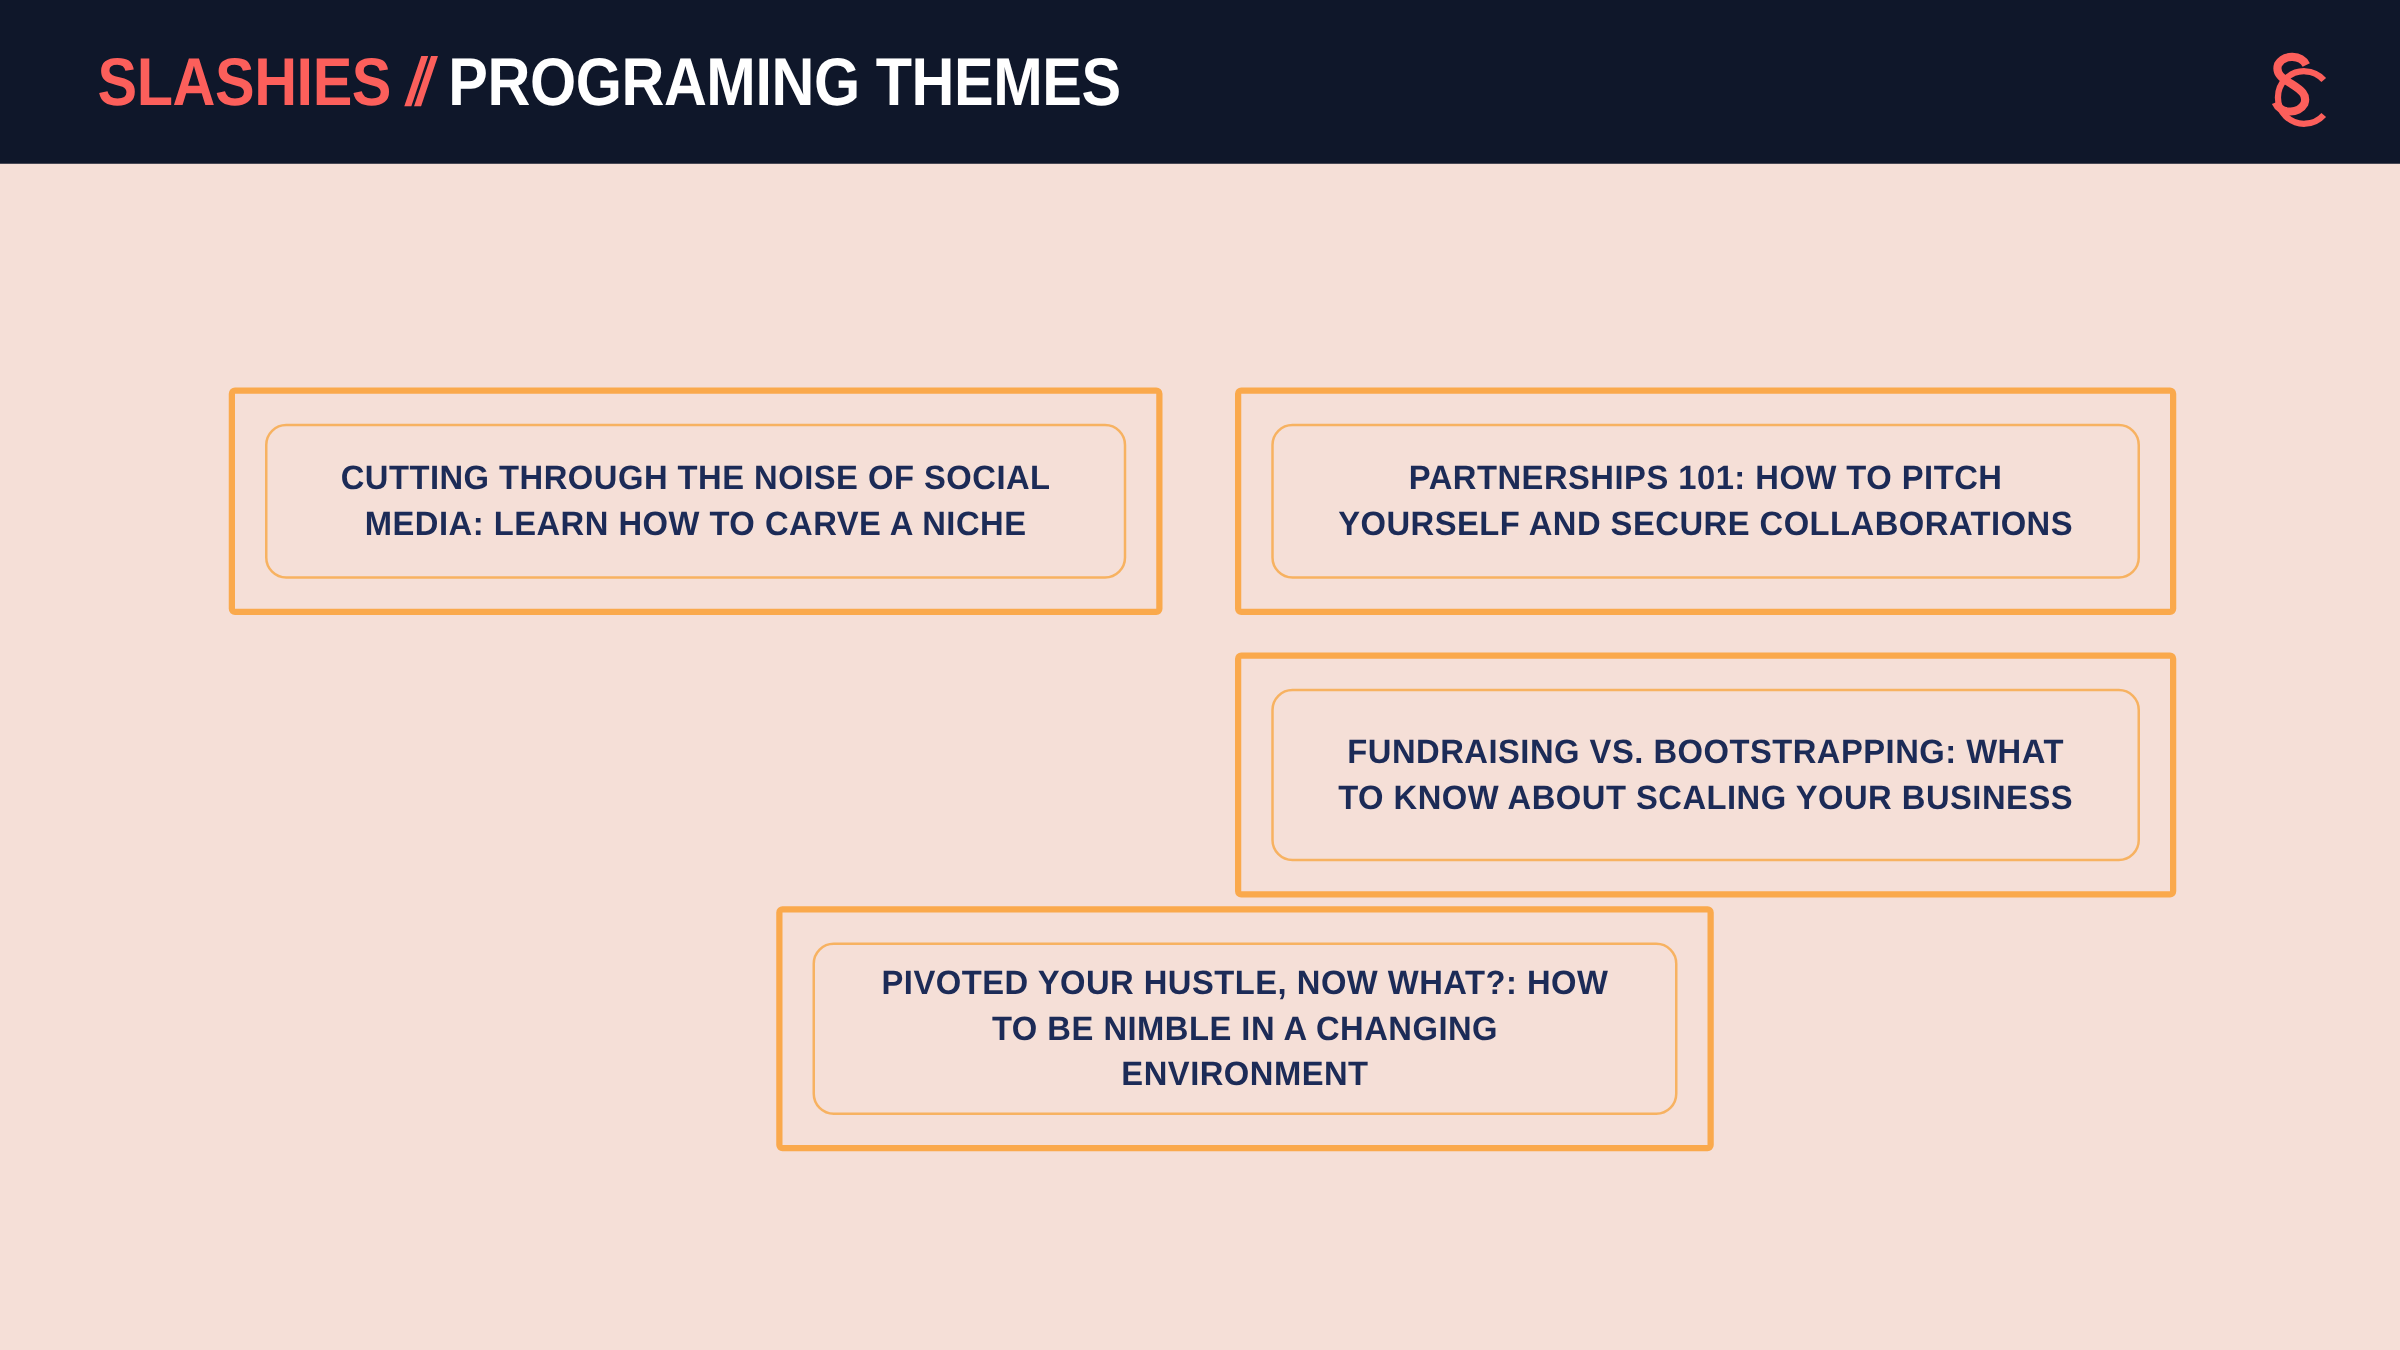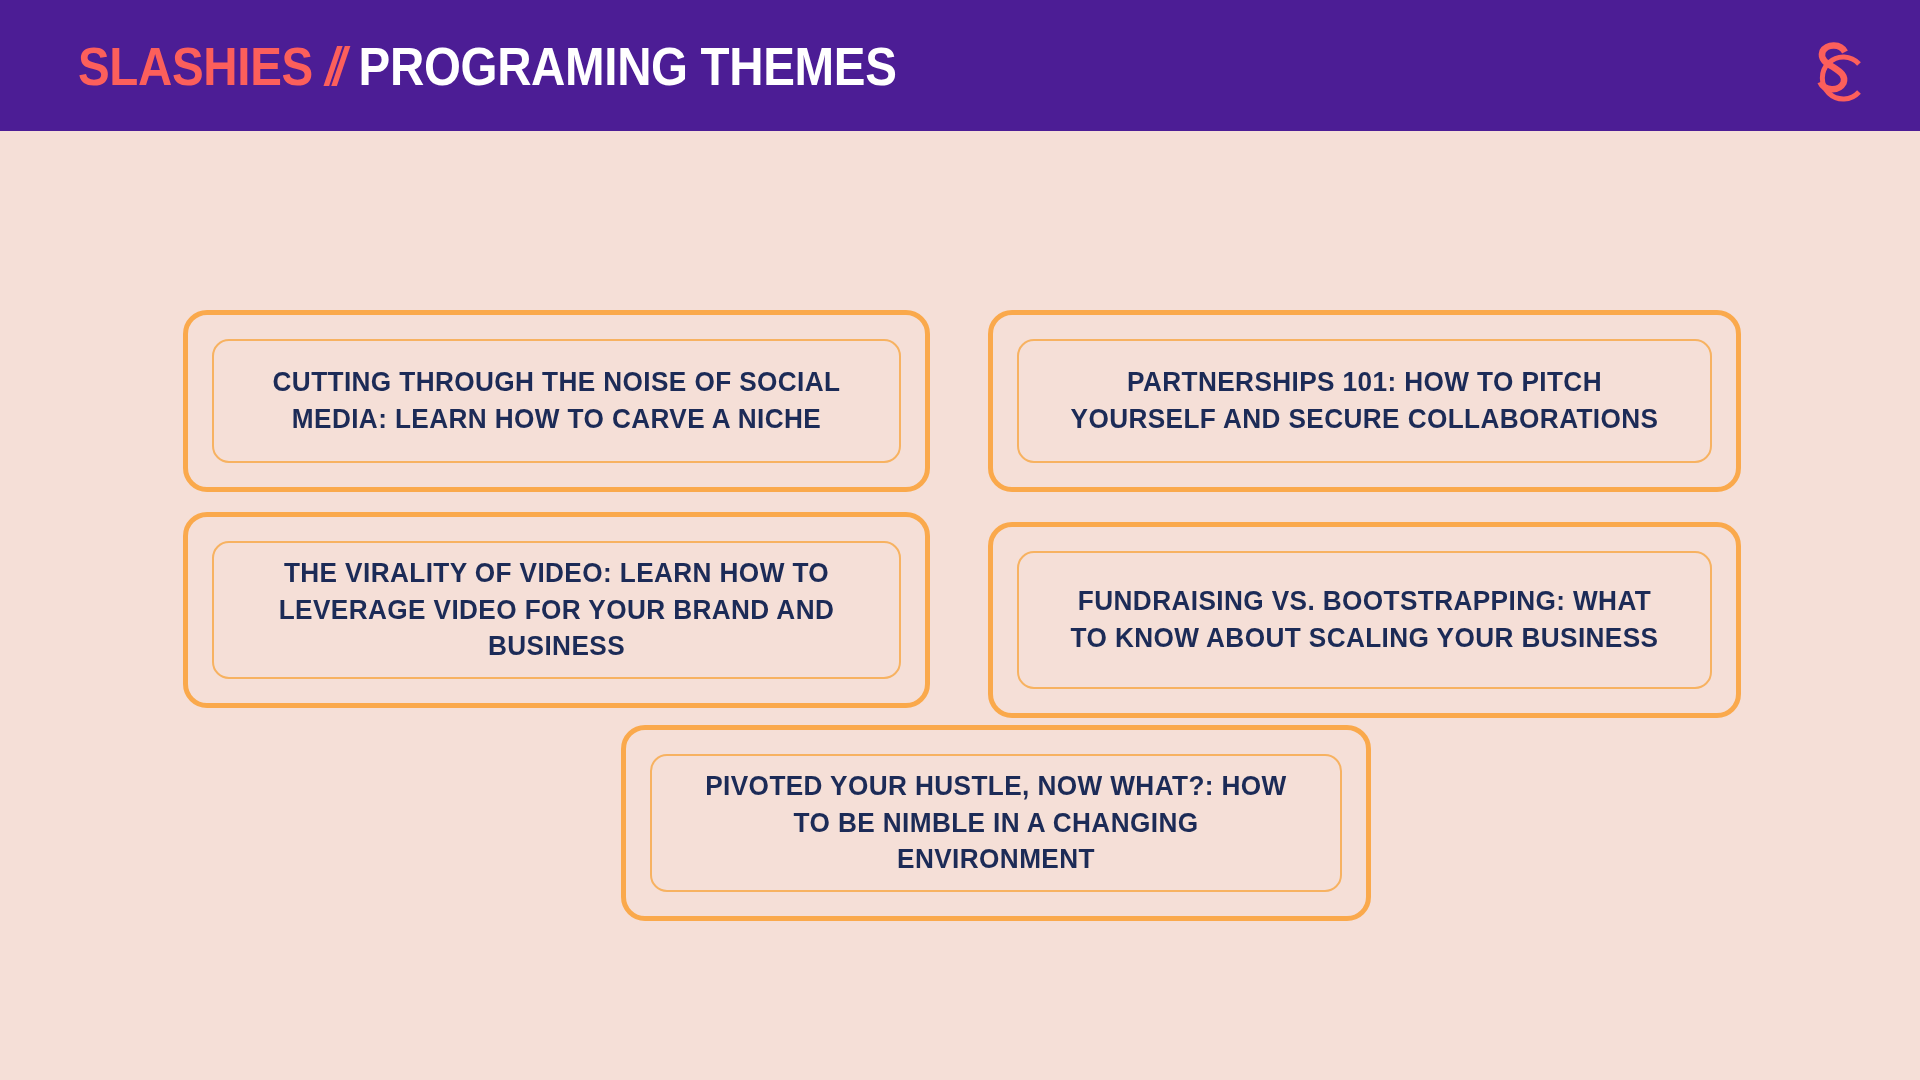--- a/index.html
+++ b/index.html
@@ -22,21 +22,21 @@
     background: #f5dfd7;
   }
 
   
   .header-bar {
     position: absolute;
     left: 0;
     top: 0;
     width: 1920px;
     height: 131px;
-    background: #4c1d95;
+    background: #0f172a;
   }
 
   .header-title {
     position: absolute;
     left: 78px;
     top: 0;
     height: 131px;
     display: flex;
     align-items: center;
     white-space: nowrap;
@@ -83,21 +83,21 @@
     left: 0;
     top: 131px;
     width: 1920px;
     height: 949px;
   }
 
   .card {
     position: absolute;
     box-sizing: border-box;
     border: 5px solid #faa94c;
-    border-radius: 24px;
+    border-radius: 5px;
     background: #f5dfd7;
     padding: 24px;
   }
 
   .card-inner {
     box-sizing: border-box;
     width: 100%;
     height: 100%;
     border: 2px solid #f7b261;
     border-radius: 17px;
@@ -159,25 +159,20 @@
         <div class="card-text">CUTTING THROUGH THE NOISE OF SOCIAL MEDIA: LEARN HOW TO CARVE A NICHE</div>
       </div>
     </div>
 
     <div class="card" id="card-2">
       <div class="card-inner">
         <div class="card-text">PARTNERSHIPS 101: HOW TO PITCH YOURSELF AND SECURE COLLABORATIONS</div>
       </div>
     </div>
 
-    <div class="card" id="card-3">
-      <div class="card-inner">
-        <div class="card-text">THE VIRALITY OF VIDEO: LEARN HOW TO LEVERAGE VIDEO FOR YOUR BRAND AND BUSINESS</div>
-      </div>
-    </div>
 
     <div class="card" id="card-4">
       <div class="card-inner">
         <div class="card-text">FUNDRAISING VS. BOOTSTRAPPING: WHAT TO KNOW ABOUT SCALING YOUR BUSINESS</div>
       </div>
     </div>
 
     <div class="card" id="card-5">
       <div class="card-inner">
         <div class="card-text">PIVOTED YOUR HUSTLE, NOW WHAT?: HOW TO BE NIMBLE IN A CHANGING ENVIRONMENT</div>

